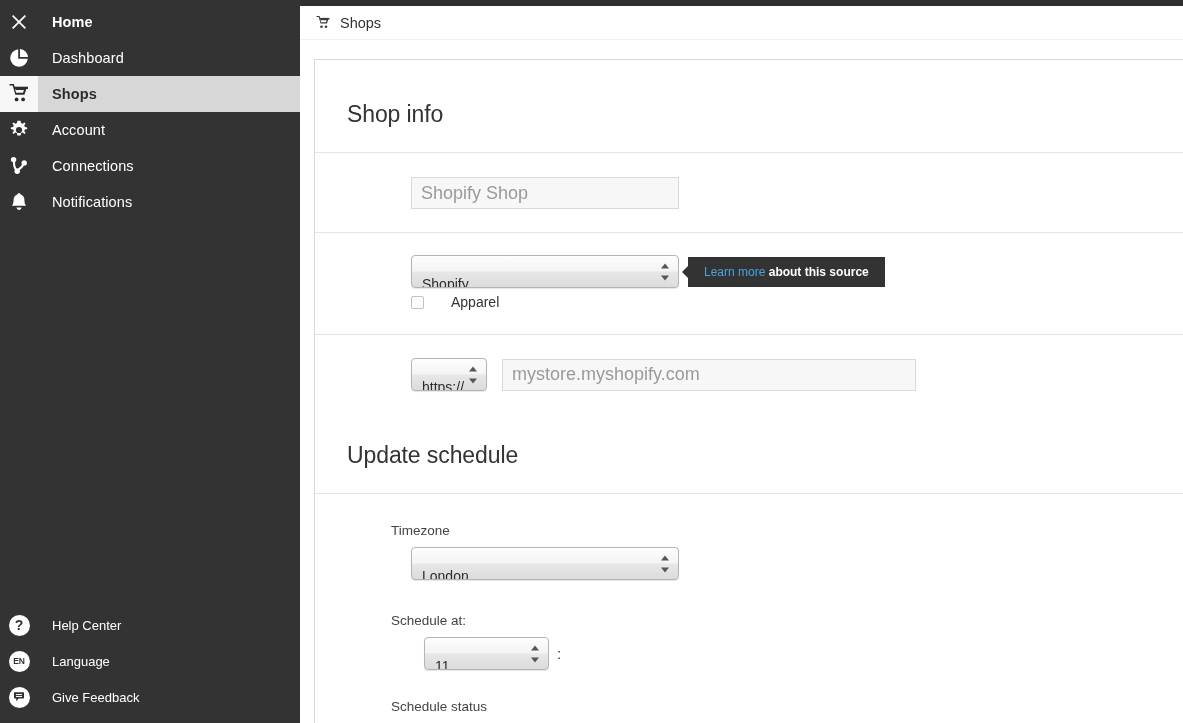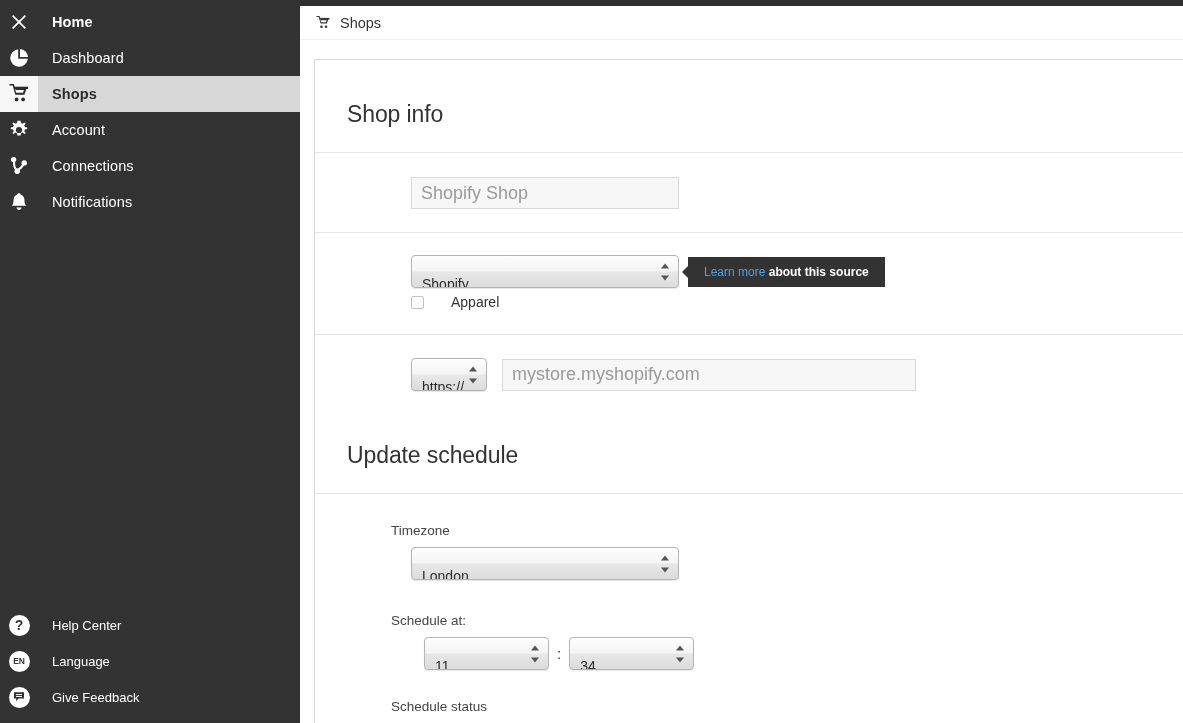--- a/index.html
+++ b/index.html
@@ -473,27 +473,20 @@
       <div class="flabel">Schedule at:</div>
       <div class="flabel-inner inline">
         <div class="sel" id="sel-hour">
           <span class="selval">11</span>
           <span class="stepper">
               <i class="up"></i>
               <i class="down"></i>
             </span>
         </div>
         <span class="colon">:</span>
-        <div class="sel" id="sel-min">
-          <span class="selval">34</span>
-          <span class="stepper">
-              <i class="up"></i>
-              <i class="down"></i>
-            </span>
-        </div>
       </div>
     </div>
 
     <div class="fgroup" style="padding-top:29px">
       <div class="flabel">Schedule status</div>
       <div class="flabel-inner">
         <div class="sel" id="sel-status">
           <span class="selval"></span>
           <span class="stepper">
               <i class="up"></i>

